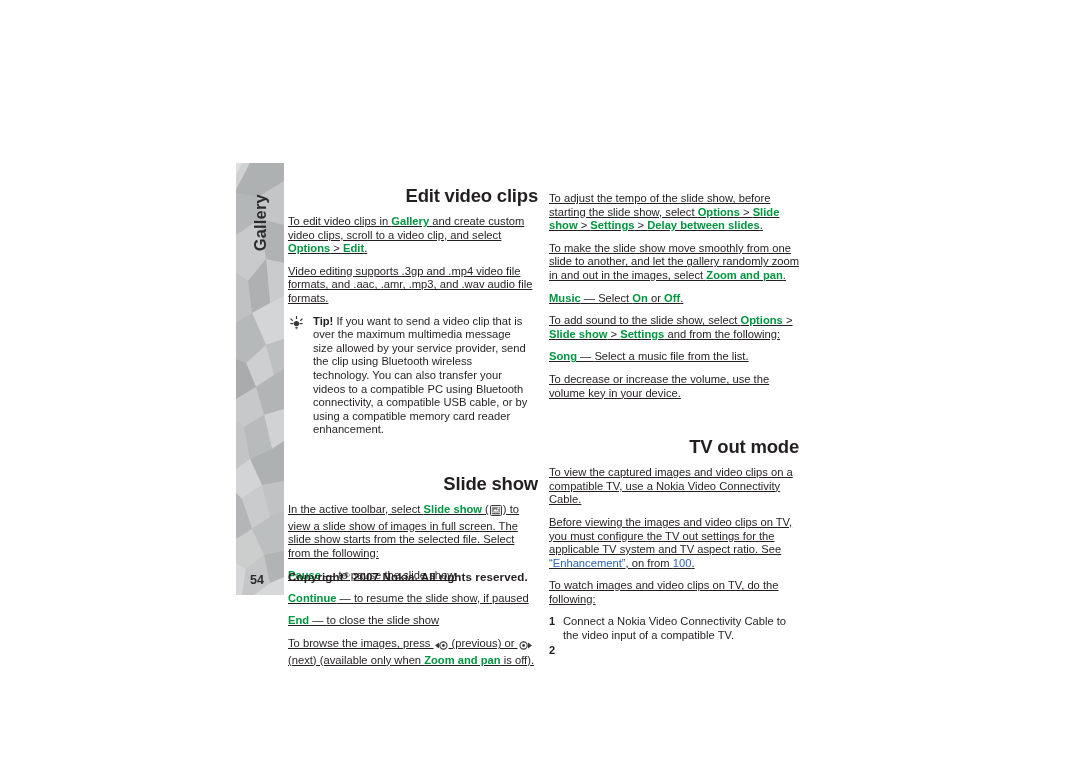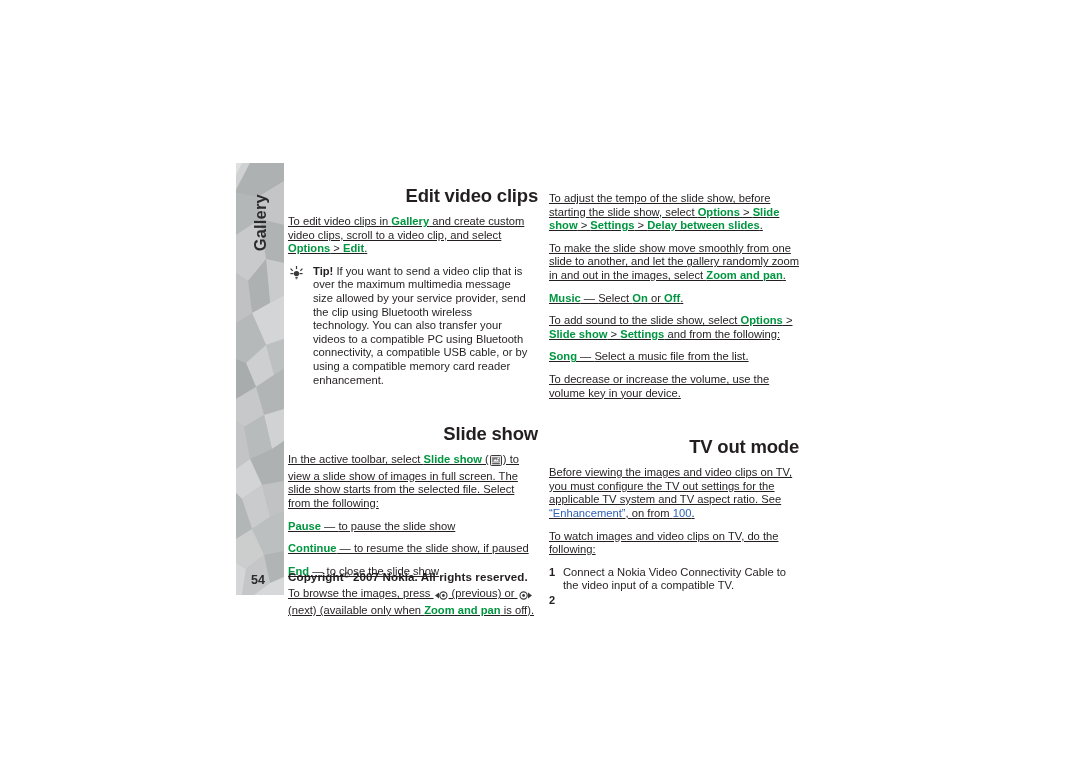--- a/index.html
+++ b/index.html
@@ -54,24 +54,25 @@
     color: #2b2b2b;
     letter-spacing: 0.2px;
     font-family: "Liberation Sans", sans-serif;
   }
 
   .page-number {
     position: absolute;
     left: 0;
     bottom: 8px;
     width: 44px;
-    text-align: center;
+    text-align: left;
     font-size: 12.5px;
     font-weight: bold;
     color: #2b2b2b;
+    padding-left: 14px;
   }
 
   
   .col {
     position: absolute;
     width: 250px;
     font-size: 11.2px;
     line-height: 13.6px;
     color: #231f20;
   }
@@ -208,20 +209,21 @@
 
     <div class="page-number">54</div>
   </div>
 
   <div class="col col-left">
 
     <h1 class="sec">Edit video clips</h1>
 
     <p class="para"><span>To edit video clips in </span><span class="g">Gallery</span><span> and create custom video clips, scroll to a video clip, and select </span><span class="g">Options</span><span class="sep"> &gt; </span><span class="g">Edit</span><span>.</span></p>
 
+    <p class="para">Video editing supports .3gp and .mp4 video file formats, and .aac, .amr, .mp3, and .wav audio file formats.</p>
 
     <div class="tip">
       <span class="tip-icon">
         <svg width="17" height="14" viewBox="0 0 17 14">
           <g fill="#3a3a3a">
             <circle cx="8.5" cy="7.6" r="2.7"></circle>
             <rect x="7.9" y="0" width="1.2" height="3.1"></rect>
             <rect x="2.4" y="7.0" width="3.0" height="1.2"></rect>
             <rect x="11.6" y="7.0" width="3.0" height="1.2"></rect>
             <rect x="3.0" y="2.2" width="1.2" height="3.0" transform="rotate(-45 3.6 3.7)"></rect>
@@ -274,20 +276,21 @@
     <p class="para"><span>To add sound to the slide show, select </span><span class="g">Options</span><span class="sep"> &gt; </span><span class="g">Slide show</span><span class="sep"> &gt; </span><span class="g">Settings</span><span> and from the following:</span></p>
 
     <p class="para"><span class="g">Song</span><span class="dash"> — </span><span>Select a music file from the list.</span></p>
 
     <p class="para">To decrease or increase the volume, use the volume key in your device.</p>
 
     <div class="spacer-slide"></div>
 
     <h1 class="sec">TV out mode</h1>
 
+    <p class="para">To view the captured images and video clips on a compatible TV, use a Nokia Video Connectivity Cable.</p>
 
     <p class="para"><span>Before viewing the images and video clips on TV, you must configure the TV out settings for the applicable TV system and TV aspect ratio. See </span><span class="lnk">“Enhancement”</span><span>, on from </span><span class="lnk">100</span><span>.</span></p>
 
     <p class="para">To watch images and video clips on TV, do the following:</p>
 
     <ol class="steps">
       <li><span class="num">1</span><span>Connect a Nokia Video Connectivity Cable to the video input of a compatible TV.</span></li>
       <li><span class="num">2</span></li>
     </ol>
   </div>

